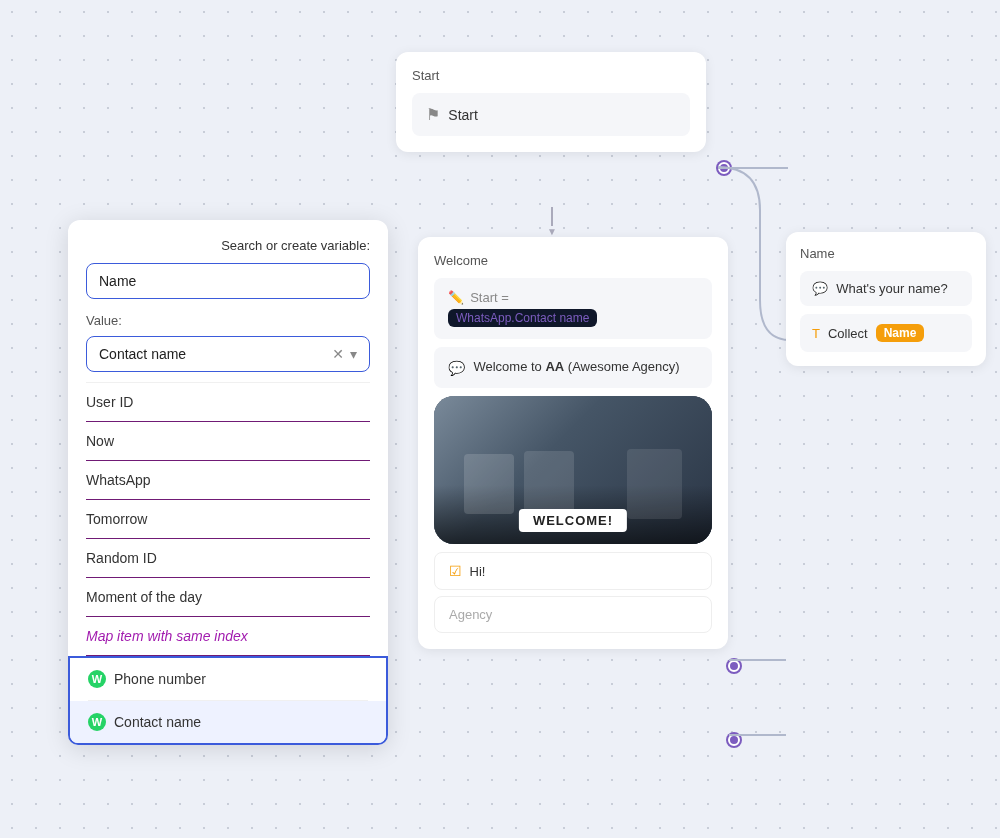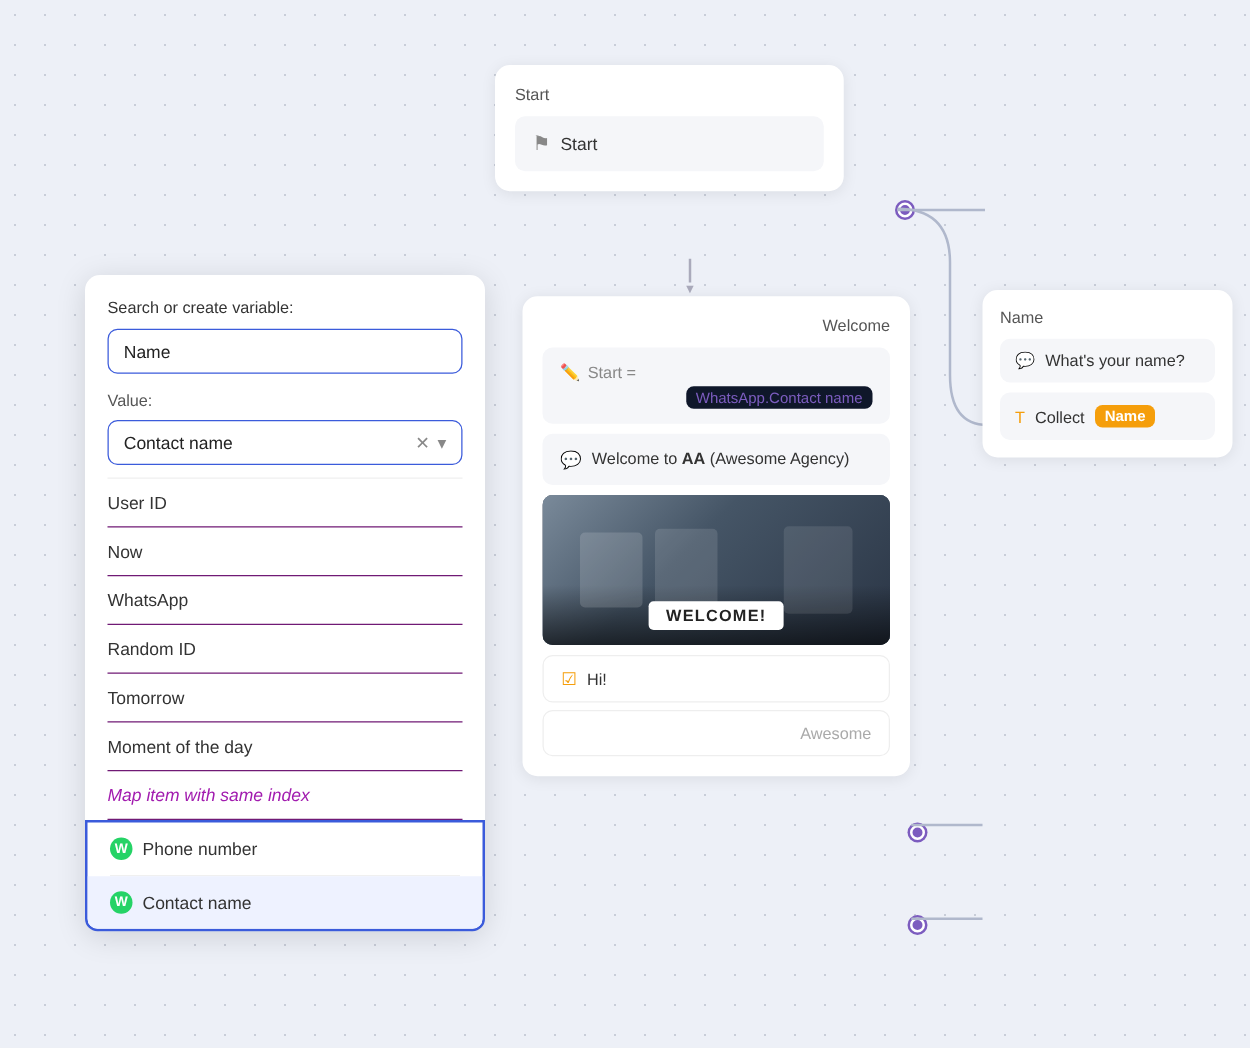--- a/index.html
+++ b/index.html
@@ -19,21 +19,21 @@
       background-color: #edf0f7;
       background-image: radial-gradient(circle, #c8cdd8 1px, transparent 1px);
       background-size: 24px 24px;
     }
 
     
     .start-node {
       position: absolute;
       top: 52px;
       left: 396px;
-      width: 279px;
+      width: 310px;
       background: white;
       border-radius: 12px;
       box-shadow: 0 2px 12px rgba(0,0,0,0.08);
       padding: 16px;
     }
     .node-title {
       font-size: 13px;
       color: #555;
       margin-bottom: 10px;
       font-weight: 500;
@@ -79,21 +79,20 @@
     
     .welcome-node {
       position: absolute;
       top: 237px;
       left: 418px;
       width: 310px;
       background: white;
       border-radius: 12px;
       box-shadow: 0 2px 12px rgba(0,0,0,0.08);
       padding: 16px;
-      text-align: right;
     }
     .welcome-item {
       background: #f5f6f9;
       border-radius: 8px;
       padding: 12px 14px;
       margin-bottom: 8px;
       font-size: 13px;
       color: #333;
     }
     .welcome-item-name {
@@ -118,24 +117,24 @@
     .welcome-text {
       display: flex;
       align-items: flex-start;
       gap: 8px;
     }
     .chat-icon { color: #888; font-size: 14px; margin-top: 1px; }
     .bold-text { font-weight: 700; margin-top: 48px; }
 
     
     .welcome-image {
-      border-radius: 8px;
+      border-radius: 20px;
       overflow: hidden;
       margin-bottom: 8px;
-      height: 120px;
+      height: 148px;
       background: linear-gradient(135deg, #c8d0e0 0%, #b0bbd0 100%);
       position: relative;
       display: flex;
       align-items: flex-end;
     }
     .image-inner {
       width: 100%;
       height: 100%;
       background: #2a2a2a;
       position: relative;
@@ -267,20 +266,21 @@
       border-radius: 12px;
       box-shadow: 0 4px 24px rgba(0,0,0,0.13);
       padding: 18px 18px 0 18px;
       z-index: 100;
     }
     .search-label {
       font-size: 13px;
       color: #333;
       font-weight: 500;
       margin-bottom: 10px;
+      text-align: right;
     }
     .search-input-box {
       border: 1.5px solid #3b5bdb;
       border-radius: 8px;
       padding: 9px 12px;
       font-size: 14px;
       color: #222;
       width: 100%;
       margin-bottom: 14px;
       outline: none;
@@ -409,21 +409,21 @@
         </div>
       </div>
     </div>
 
     <div class="hi-item">
       <span class="checkbox-icon">☑</span>
       <span>Hi!</span>
     </div>
 
     <div class="default-item">
-      <span>Awesome</span>
+      <span>Agency</span>
     </div>
   </div>
 
   <div class="connector-dot dot-1"></div>
   <div class="connector-dot dot-2"></div>
 
   <div class="line-right-connector"></div>
 
   <svg style="position:absolute;top:0;left:0;width:1000px;height:838px;pointer-events:none;">
 
@@ -455,22 +455,22 @@
       <span class="select-actions">
         <span>✕</span>
         <span>▾</span>
       </span>
     </div>
 
     <div class="dropdown-list">
       <div class="dropdown-item">User ID</div>
       <div class="dropdown-item">Now</div>
       <div class="dropdown-item">WhatsApp</div>
+      <div class="dropdown-item">Tomorrow</div>
       <div class="dropdown-item">Random ID</div>
-      <div class="dropdown-item">Tomorrow</div>
       <div class="dropdown-item">Moment of the day</div>
       <div class="dropdown-item" style="color:#a21caf;font-style:italic;">Map item with same index</div>
     </div>
 
     <div class="dropdown-bottom">
       <div class="whatsapp-item">
         <span class="wa-icon">W</span>
         <span>Phone number</span>
       </div>
       <div class="whatsapp-item selected">

